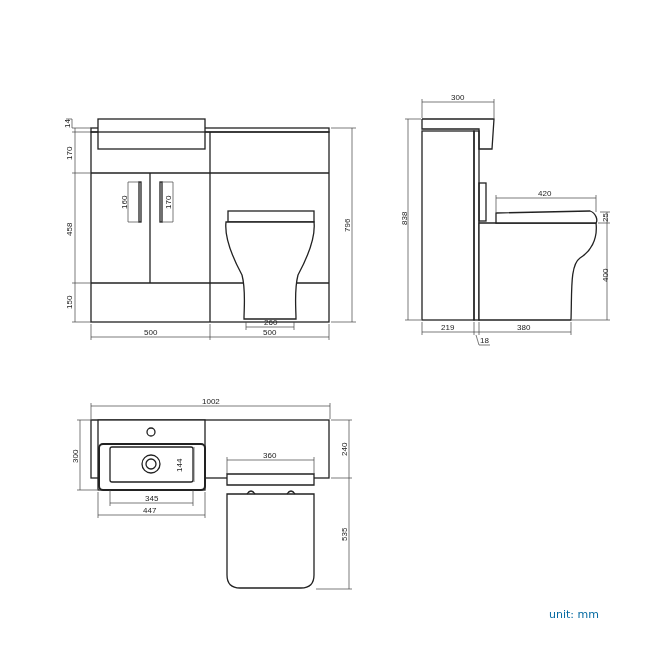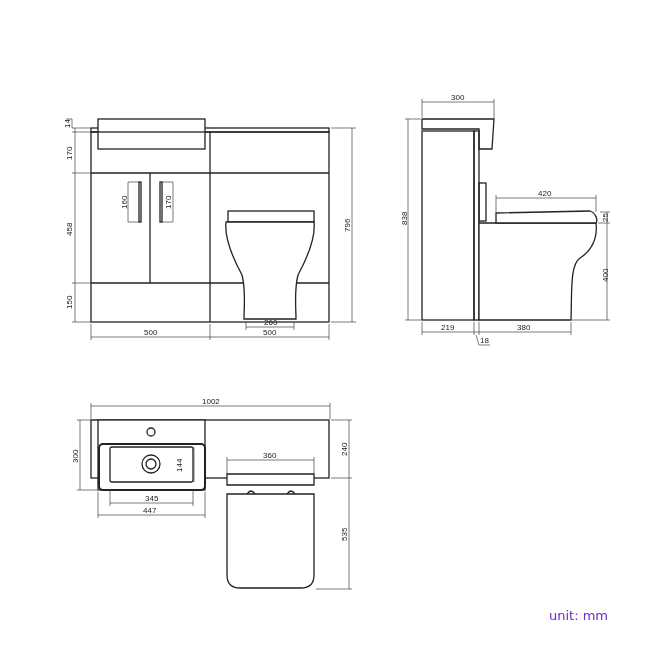--- a/index.html
+++ b/index.html
@@ -2,21 +2,21 @@
 <html><head>
 <meta charset="utf-8">
 <style>
   html, body { margin: 0; padding: 0; background: #ffffff; }
   body { width: 650px; height: 650px; position: relative; overflow: hidden; }
   svg { position: absolute; left: 0; top: 0; }
   .ln { stroke: #222; stroke-width: 1.3; fill: none; }
   .thin { stroke: #444; stroke-width: 0.7; fill: none; }
   .fillw { fill: #fff; }
   .dim { font-family: "Liberation Sans", sans-serif; font-size: 8px; fill: #222; }
-  .unit { position: absolute; left: 549px; top: 608px; font-family: "DejaVu Sans", sans-serif; font-size: 13px; color: #6d28d9; }
+  .unit { position: absolute; left: 549px; top: 608px; font-family: "DejaVu Sans", sans-serif; font-size: 11px; color: #0369a1; }
 </style>
 </head>
 <body>
 
 <svg width="650" height="650" viewBox="0 0 650 650">
 
   <g>
 
     <rect class="ln" x="91" y="128" width="238" height="4"></rect>
 

